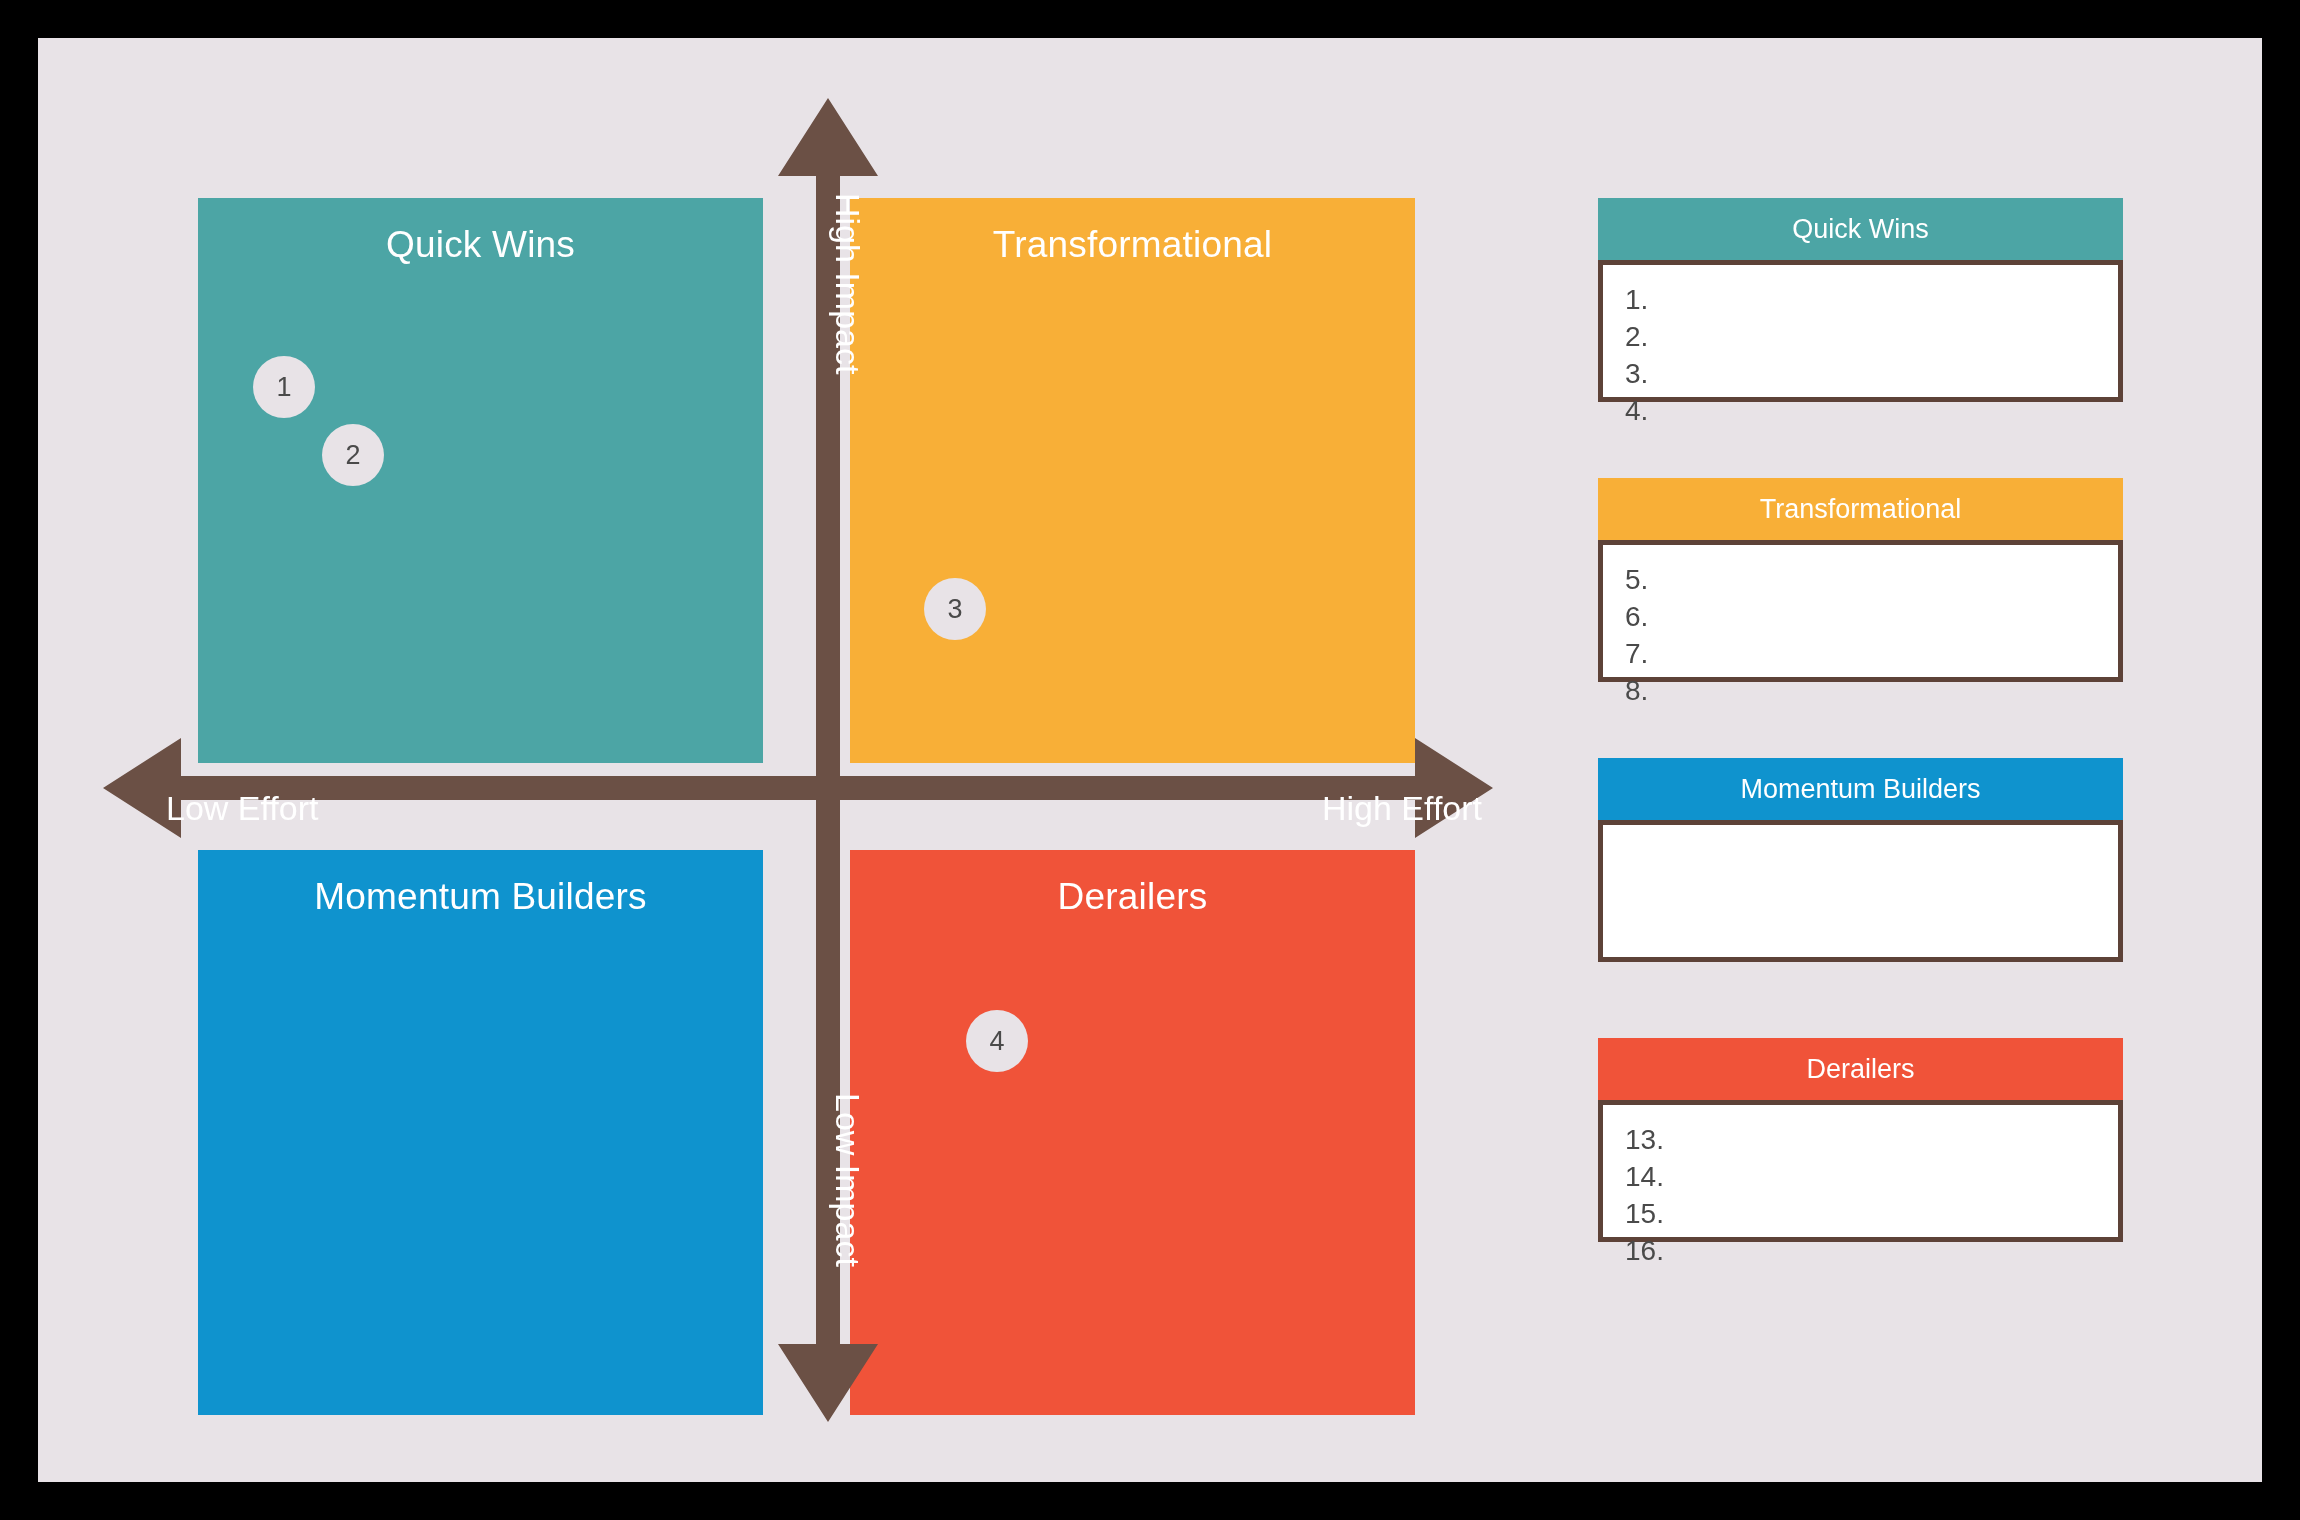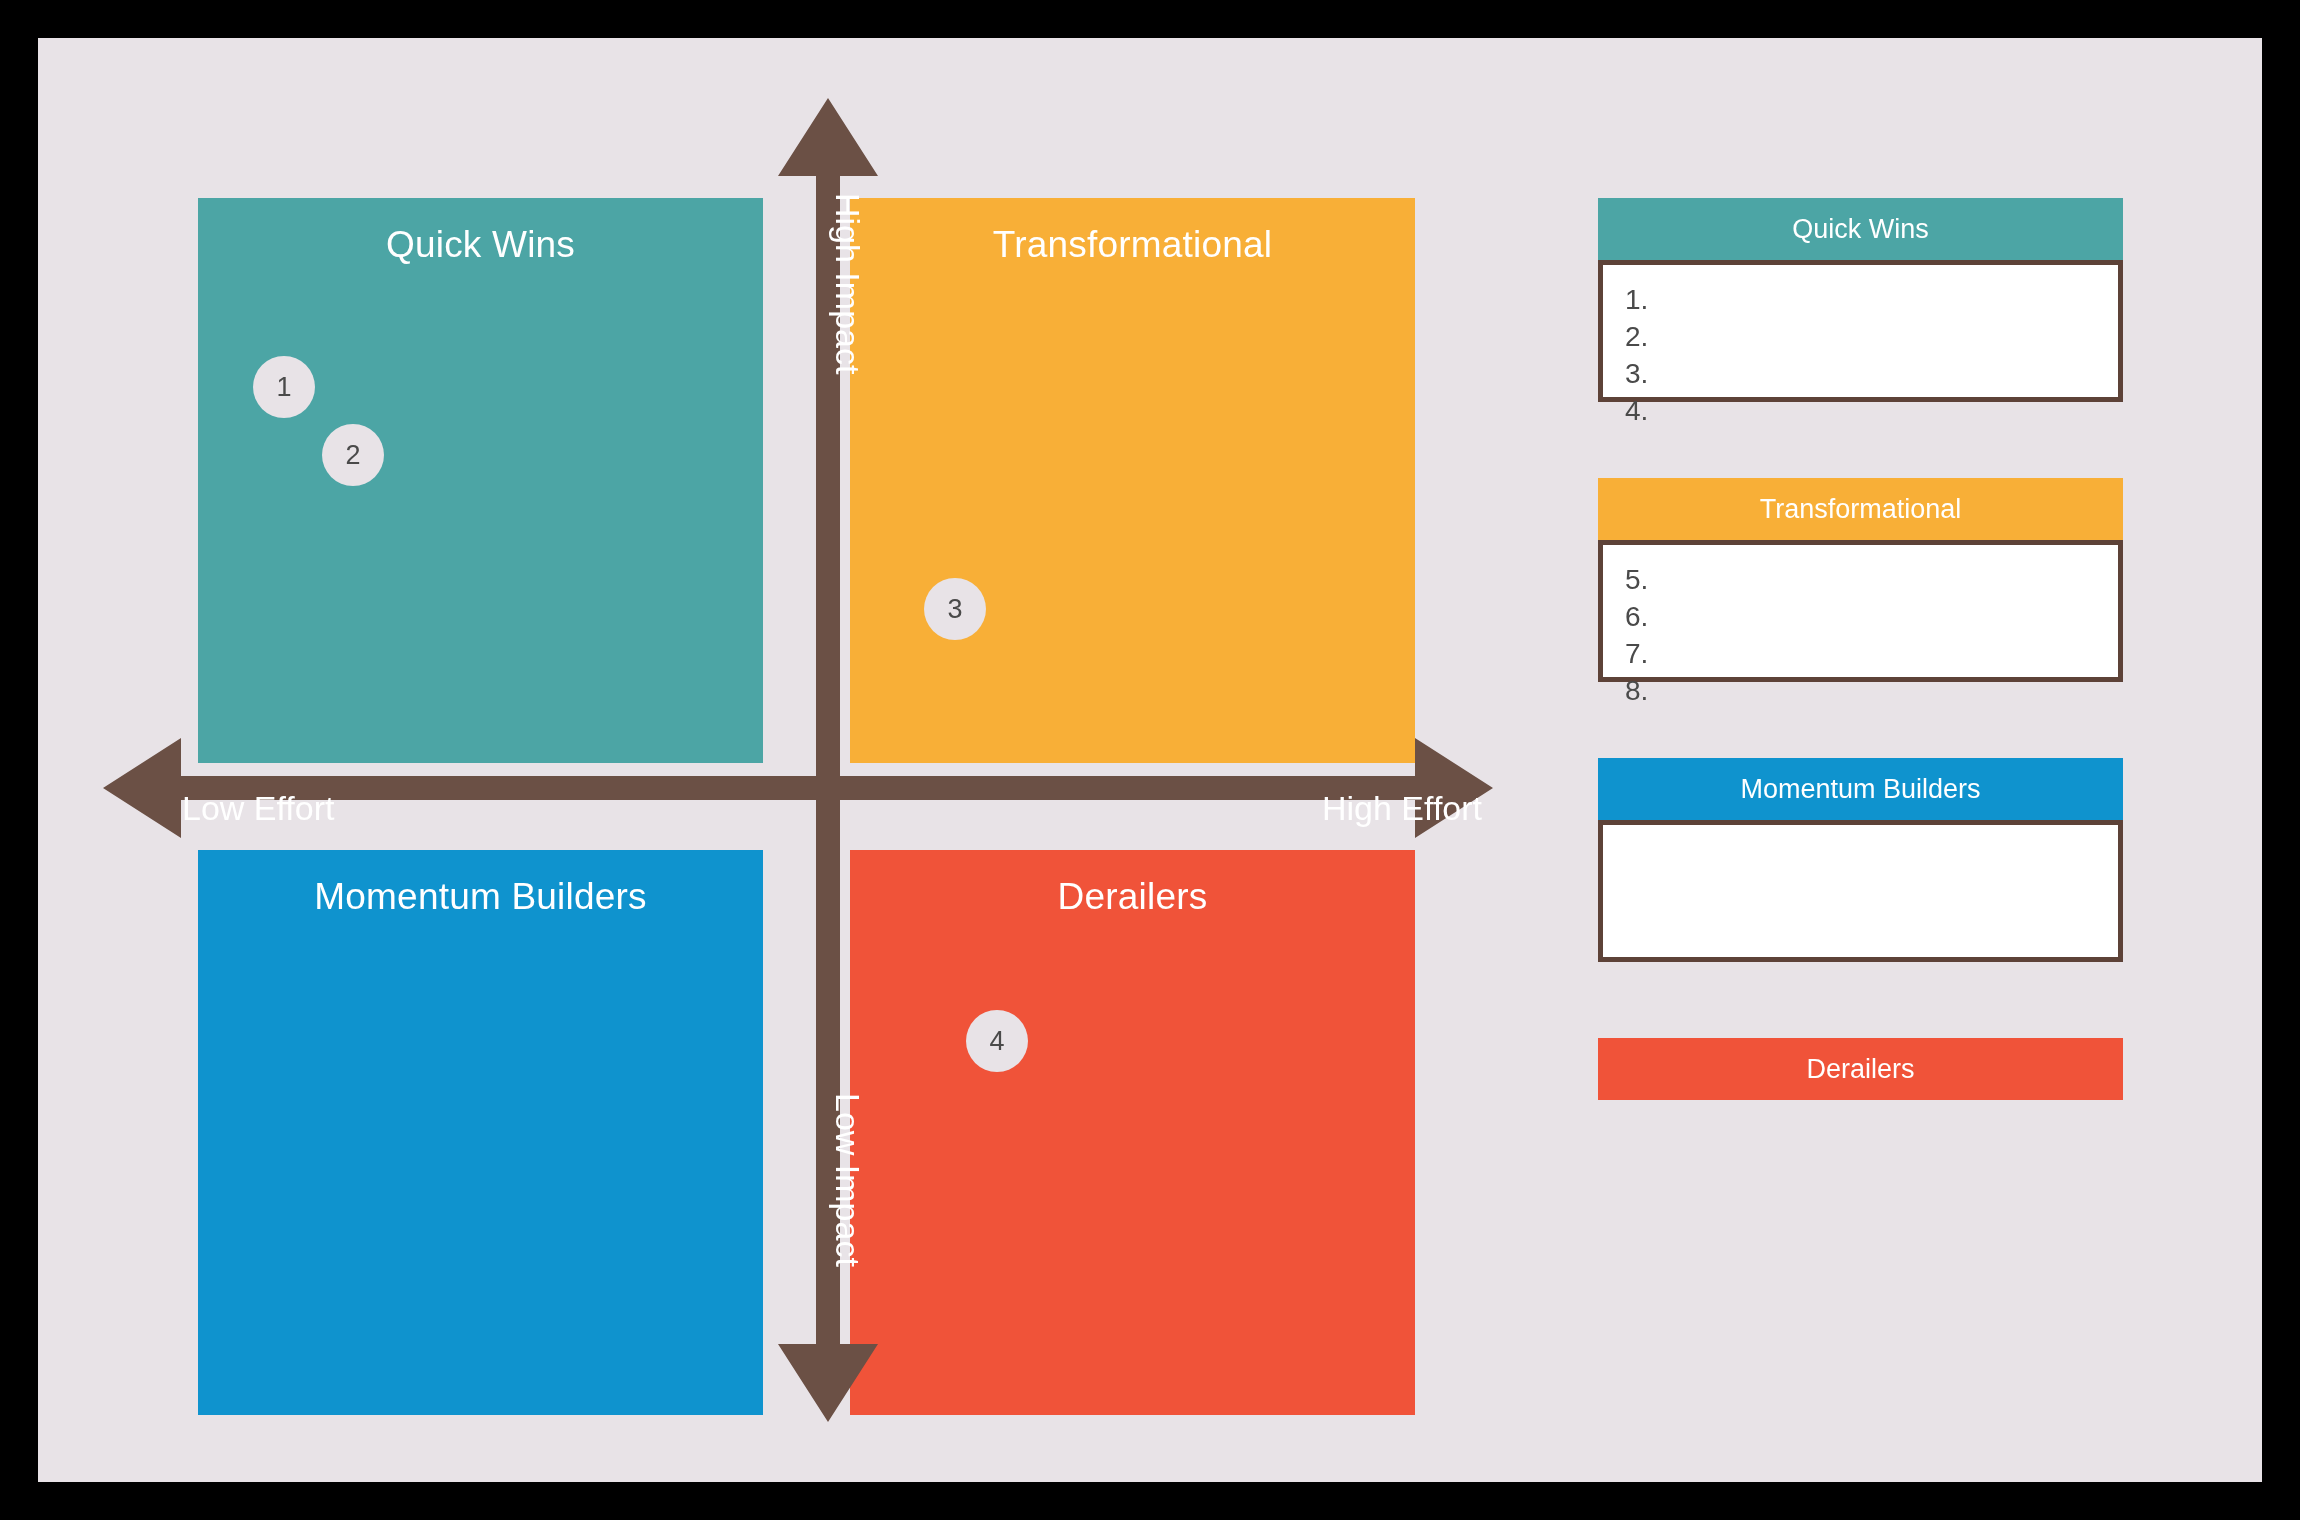--- a/index.html
+++ b/index.html
@@ -75,21 +75,21 @@
   }
   #axis-vertical svg, #axis-horizontal svg { display: block; }
 
   .axis-label {
     position: absolute;
     color: #FFFFFF;
     font-size: 34px;
     font-family: "Liberation Sans", sans-serif;
     white-space: nowrap;
   }
-  #label-low-effort  { left: 128px;  top: 739px; line-height: 62px; margin-left: 16px; }
+  #label-low-effort  { left: 128px;  top: 739px; line-height: 62px; }
   #label-high-effort { left: 1284px; top: 739px; line-height: 62px; }
   #label-high-impact {
     left: 790px; top: 155px;
     writing-mode: vertical-rl;
     transform: rotate(0deg);
     text-orientation: mixed;
   }
   #label-low-impact {
     left: 790px; top: 1055px;
     writing-mode: vertical-rl;
@@ -236,17 +236,23 @@
       </div>
     </div>
 
     <div class="legend-group" id="lg-momentum">
       <div class="legend-header">Momentum Builders</div>
       <div class="legend-box"></div>
     </div>
 
     <div class="legend-group" id="lg-derailers">
       <div class="legend-header">Derailers</div>
+      <div class="legend-box">
+        <div class="legend-item">13.</div>
+        <div class="legend-item">14.</div>
+        <div class="legend-item">15.</div>
+        <div class="legend-item">16.</div>
+      </div>
     </div>
 
   </div>
 
 </div>
 
 </body></html>

